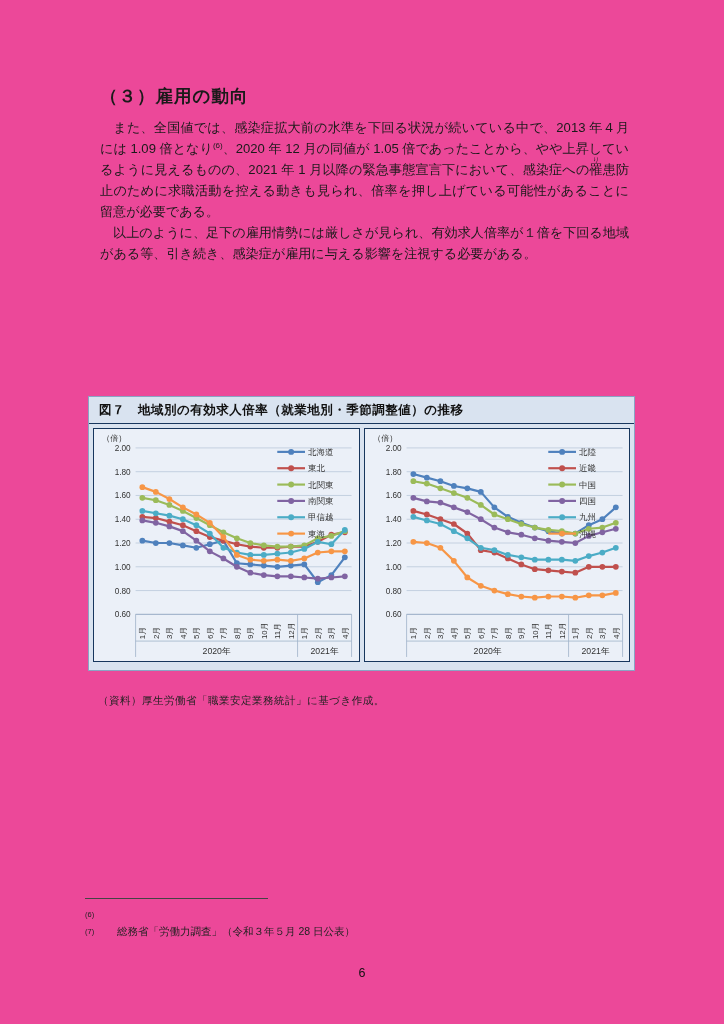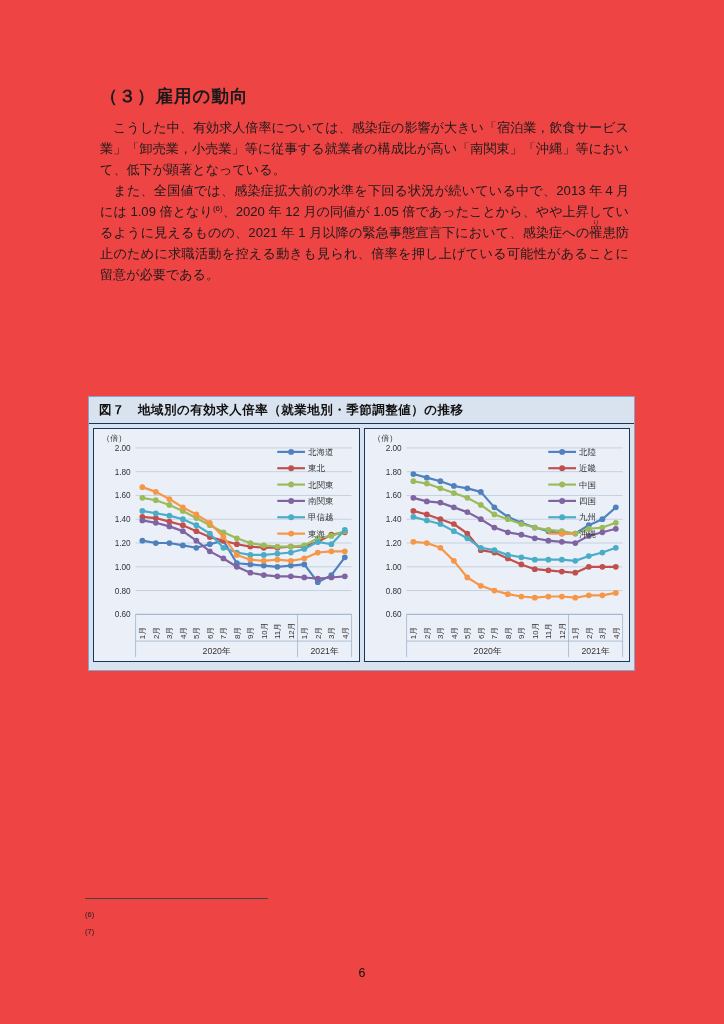--- a/index.html
+++ b/index.html
@@ -1,17 +1,17 @@
 <!DOCTYPE html>
 <html lang="ja"><head>
 <meta charset="utf-8">
 <style>
   html,body{margin:0;padding:0;background:#ffffff;}
   .page{
-    position:relative;width:724px;height:1024px;background:#ef4444;overflow:hidden;
+    position:relative;width:724px;height:1024px;background:#ec4899;overflow:hidden;
     font-family:"Liberation Sans","DejaVu Sans",sans-serif;color:#1a1a1a;
   }
   .heading{
     position:absolute;left:100px;top:84px;margin:0;
     font-size:17.5px;font-weight:bold;letter-spacing:1px;
   }
   .body-text{
     position:absolute;left:100px;top:117px;width:529px;
     font-size:13.1px;line-height:21px;text-align:justify;text-justify:inter-ideograph;
   }
@@ -43,22 +43,22 @@
   }
 </style>
 </head>
 <body>
 
 <div class="page">
 
   <h2 class="heading">（３）雇用の動向</h2>
 
   <div class="body-text" id="paragraphs">
-      <p><span>　こうした中、有効求人倍率については、感染症の影響が大きい「宿泊業，飲食サービス業」「卸売業，小売業」等に従事する就業者の構成比が高い「南関東」「沖縄」等において、低下が顕著となっている。</span></p>
       <p><span>　また、全国値では、感染症拡大前の水準を下回る状況が続いている中で、2013 年４月には 1.09 倍となり</span><sup>(6)</sup><span>、2020 年 12 月の同値が 1.05 倍であったことから、やや上昇しているように見えるものの、2021 年 1 月以降の緊急事態宣言下において、感染症への</span><ruby>罹<rt>り</rt></ruby><span>患防止のために求職活動を控える動きも見られ、倍率を押し上げている可能性があることに留意が必要である。</span></p>
+      <p><span>　以上のように、足下の雇用情勢には厳しさが見られ、有効求人倍率が１倍を下回る地域がある等、引き続き、感染症が雇用に与える影響を注視する必要がある。</span></p>
     </div>
 
   <div class="figure">
     <div class="fig-title">図７　地域別の有効求人倍率（就業地別・季節調整値）の推移</div>
     <div class="panels">
       <div class="panel">
         <svg id="chart0" viewBox="0 0 267 232">
             <line x1="42" y1="18" x2="260" y2="18" stroke="#c3cfe0" stroke-width="1"></line>
             <text x="37" y="21" text-anchor="end" font-size="8.3" fill="#333">2.00</text>
             <line x1="42" y1="41.99999999999999" x2="260" y2="41.99999999999999" stroke="#c3cfe0" stroke-width="1"></line>
@@ -381,28 +381,30 @@
             <circle cx="199" cy="88" r="3" fill="#4bacc6"></circle>
             <text x="216" y="91" font-size="8.6" fill="#333">九州</text>
             <line x1="185" y1="104.5" x2="213" y2="104.5" stroke="#f79646" stroke-width="2.2"></line>
             <circle cx="199" cy="104.5" r="3" fill="#f79646"></circle>
             <text x="216" y="107.5" font-size="8.6" fill="#333">沖縄</text>
           </svg>
       </div>
     </div>
   </div>
 
+  <div class="fig-source">（資料）厚生労働省「職業安定業務統計」に基づき作成。</div>
 
   <div class="footnotes">
     <div class="fn-rule"></div>
     <div id="footnote-list">
         <div class="fn-line">
           <span class="fn-marker">(6)</span>
         </div>
         <div class="fn-line">
           <span class="fn-marker">(7)</span>
+          <span>総務省「労働力調査」（令和３年５月 28 日公表）</span>
         </div>
       </div>
   </div>
 
   <div class="page-number">6</div>
 
 </div>
 
 </body></html>

